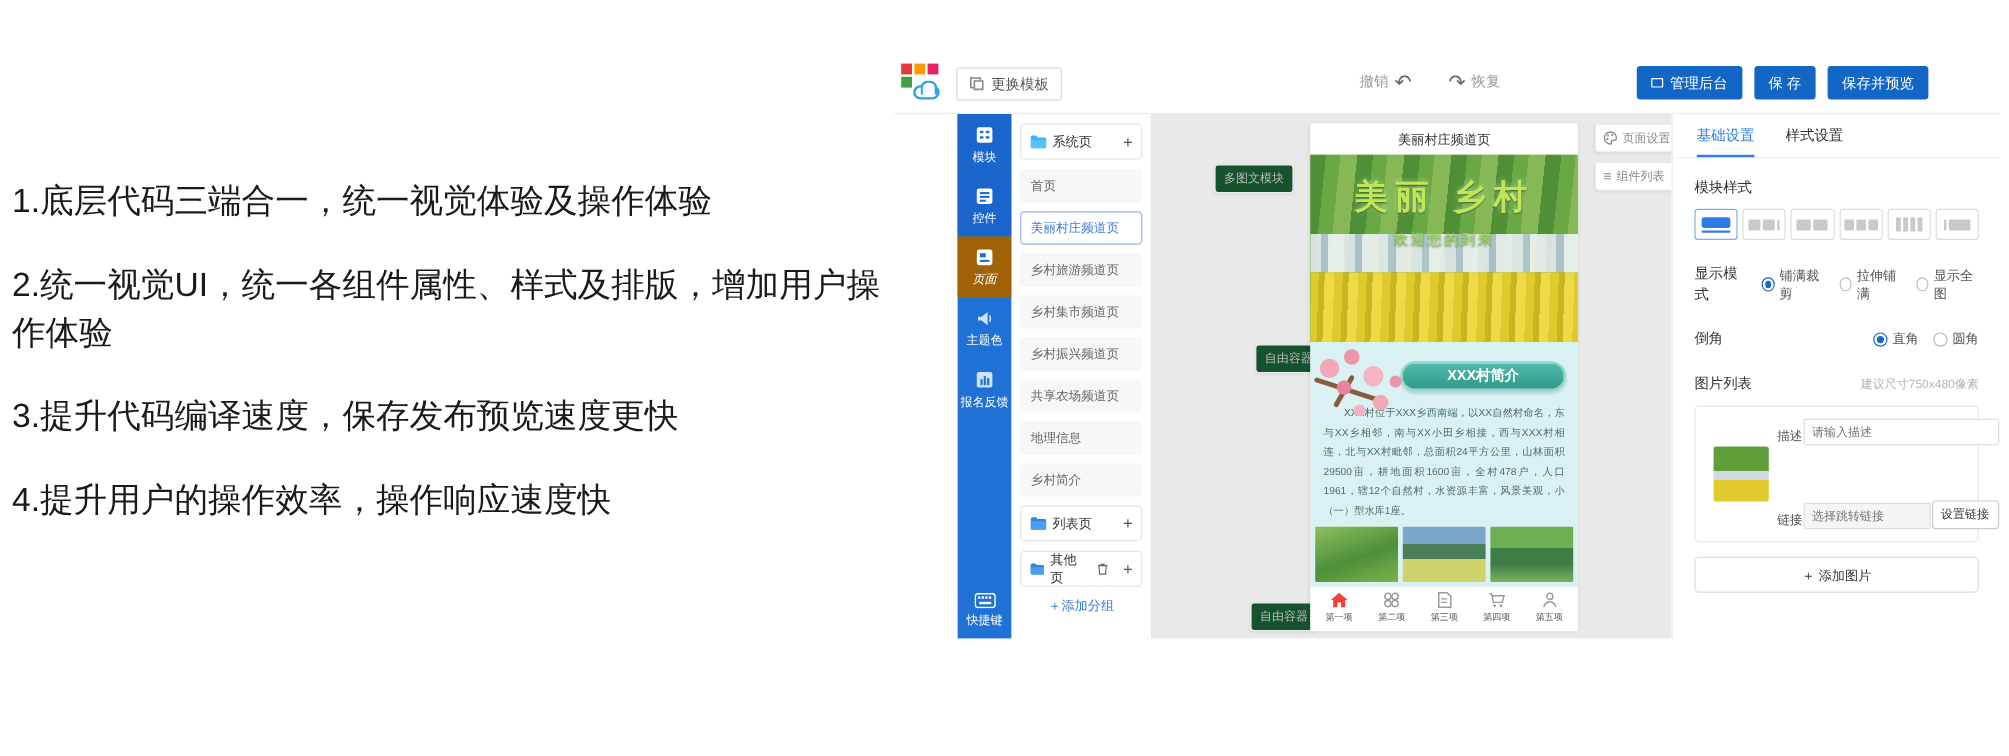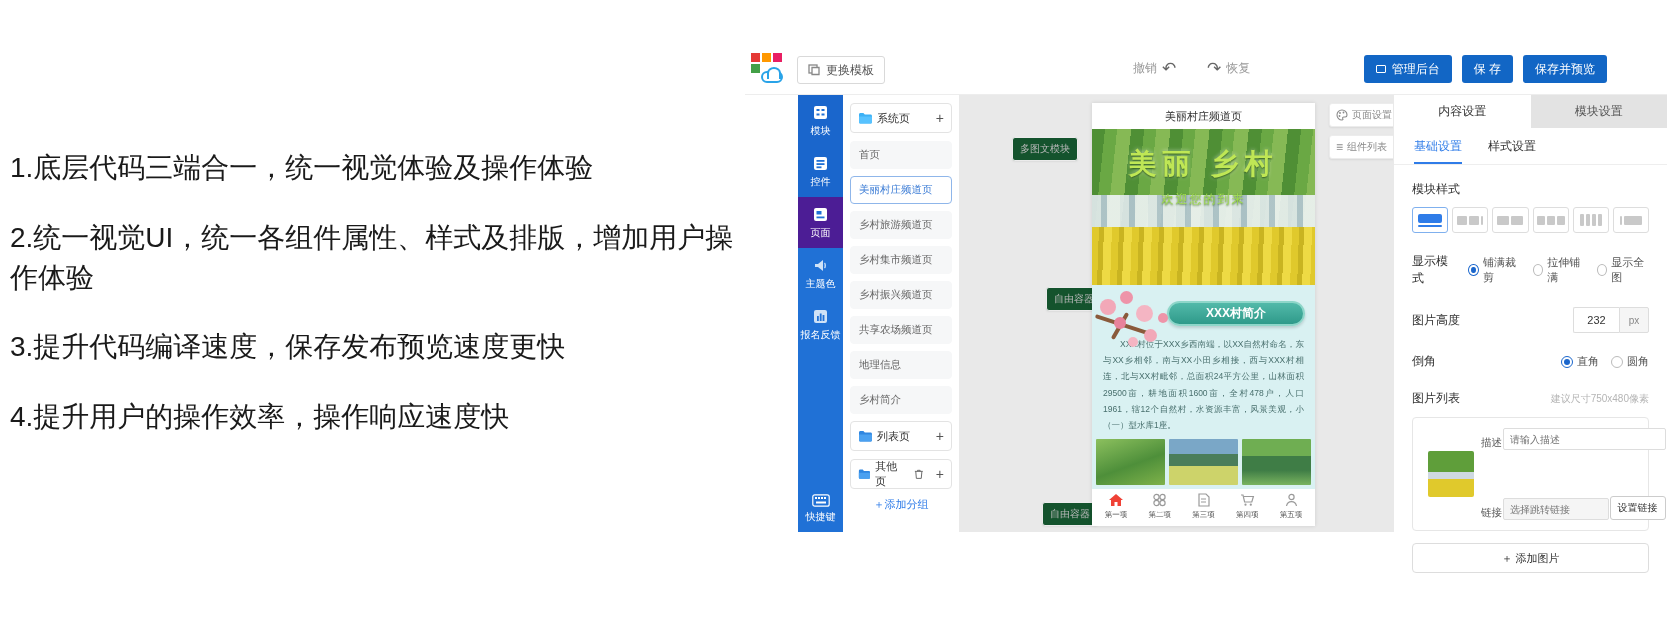--- a/index.html
+++ b/index.html
@@ -26,21 +26,21 @@
   .arrow-glyph { font-size:17px; color:#666; line-height:1; }
   .topbar-right { position:absolute; right:60px; top:10px; display:flex; gap:10px;align-items:center; }
   .btn-blue { background:#1266c5; color:#fff; border:none; border-radius:3px; height:28px; padding:0 12px;
     font-size:12px; display:flex; align-items:center; gap:6px; cursor:pointer; }
   .mini-monitor { width:10px; height:8px; border:1.5px solid #fff; border-radius:1px; }
 
   
   .rail { position:absolute; left:53px; top:50px; bottom:0; width:45px; background:#2071d6; display:flex; flex-direction:column; align-items:stretch; }
   .rail-item { display:flex; flex-direction:column; align-items:center; gap:3px; padding:9px 0 8px; color:#fff; font-size:10px; cursor:pointer; }
   .rail-item.dark { background:#1a66cc; }
-  .rail-item.active { background:#4c1d95; }
+  .rail-item.active { background:#a16207;font-style:italic; }
   .rail-spacer { flex:1; }
 
   
   .pages { position:absolute; left:98px; top:50px; bottom:0; width:117px; background:#fff; border-right:1px solid #e9e9e9; padding:8px 7px; overflow:hidden; }
   .group-card { border:1px solid #e3e3e3; border-radius:4px; height:30px; display:flex; align-items:center; gap:5px; padding:0 7px; font-size:11px; color:#333; margin-bottom:8px; background:#fff; }
   .group-card .grow { flex:1; }
   .plus { color:#555; font-size:14px; cursor:pointer; line-height:1; }
   .page-item { background:#f6f7f8; border:1px solid #f6f7f8; border-radius:4px; height:28px; display:flex; align-items:center;
     padding:0 8px; font-size:10.5px; color:#666; margin-bottom:7px; cursor:pointer; white-space:nowrap; overflow:hidden; }
   .page-item.selected { background:#fff; border-color:#8fb6ea; color:#3a7bd5; }
@@ -360,24 +360,20 @@
                 <path d="M1.5 13c.6-3 3-4.3 5-4.3s4.4 1.3 5 4.3" fill="none" stroke="#9a9a9a" stroke-width="1.2"></path>
               </svg>
             <span>第五项</span>
           </div>
         </div>
       </div>
     </div>
   </div>
 
   <div class="rpanel">
-    <div class="rtabs">
-      <div class="rtab">内容设置</div>
-      <div class="rtab inactive">模块设置</div>
-    </div>
     <div class="subtabs">
       <div class="subtab active">基础设置</div>
       <div class="subtab">样式设置</div>
     </div>
     <div class="rcontent">
 
       <div class="lbl style-label">模块样式</div>
       <div class="style-row">
         <div class="sbox sel">
           <div class="blue-blk" style="width:24px;height:9px"></div>
@@ -430,28 +426,20 @@
               <span class="radio"></span>
               <span>拉伸铺满</span>
             </span>
           <span class="ropt">
               <span class="radio"></span>
               <span>显示全图</span>
             </span>
         </div>
       </div>
 
-      <div class="setting-row">
-        <span class="lbl">图片高度</span>
-        <span class="grow"></span>
-        <span class="hval">
-          <input class="hinput" value="232" style="">
-          <span class="hunit">px</span>
-        </span>
-      </div>
 
       <div class="setting-row">
         <span class="lbl">倒角</span>
         <span class="grow"></span>
         <div class="radios">
           <span class="ropt">
               <span class="radio on"></span>
               <span>直角</span>
             </span>
           <span class="ropt">

